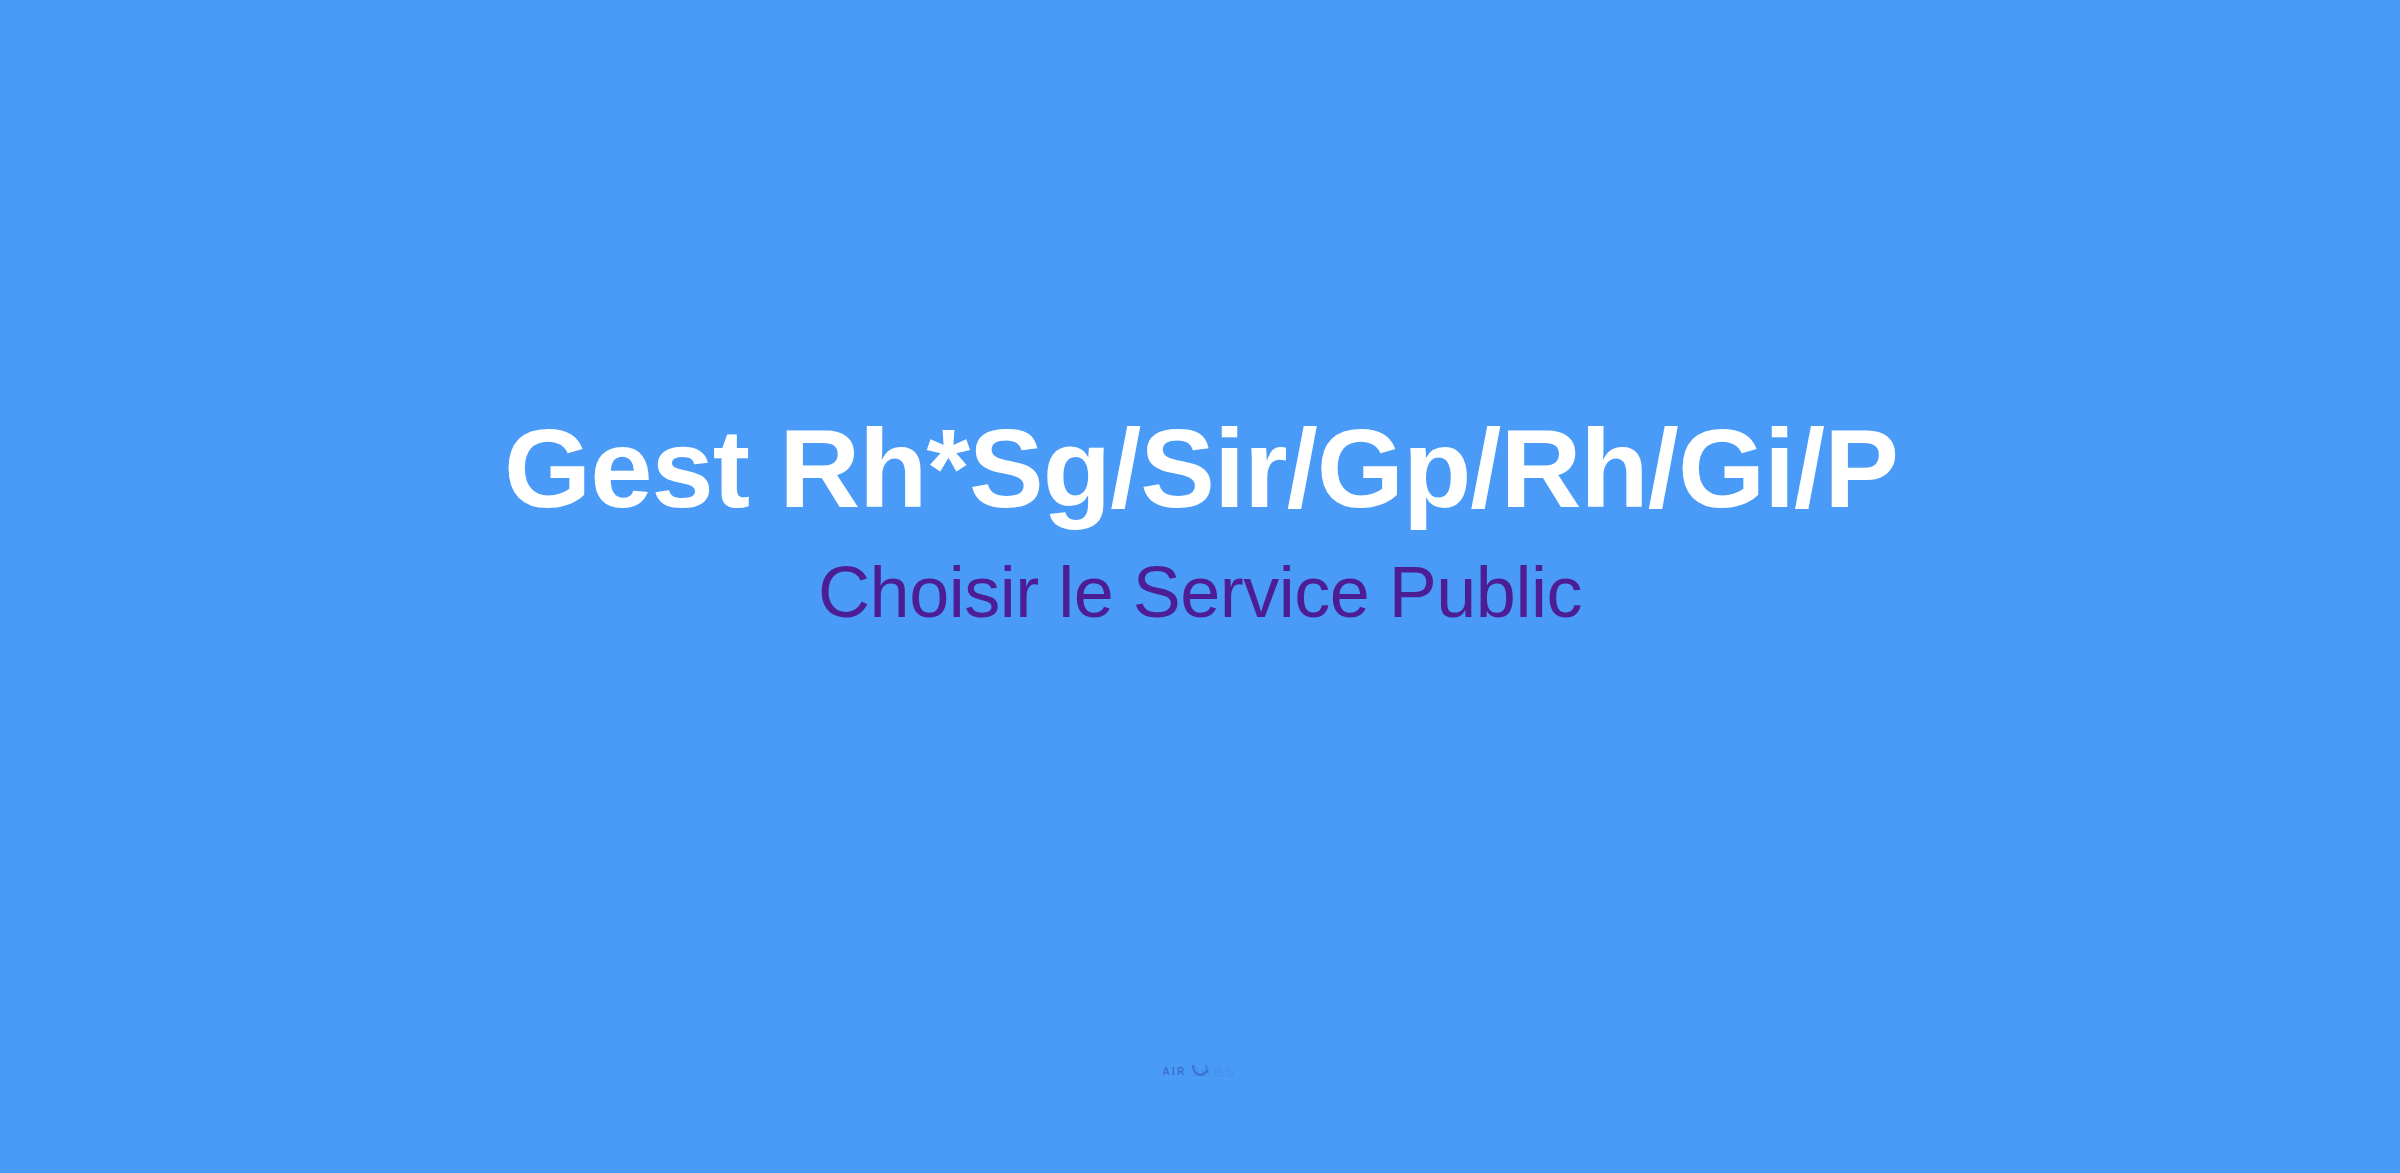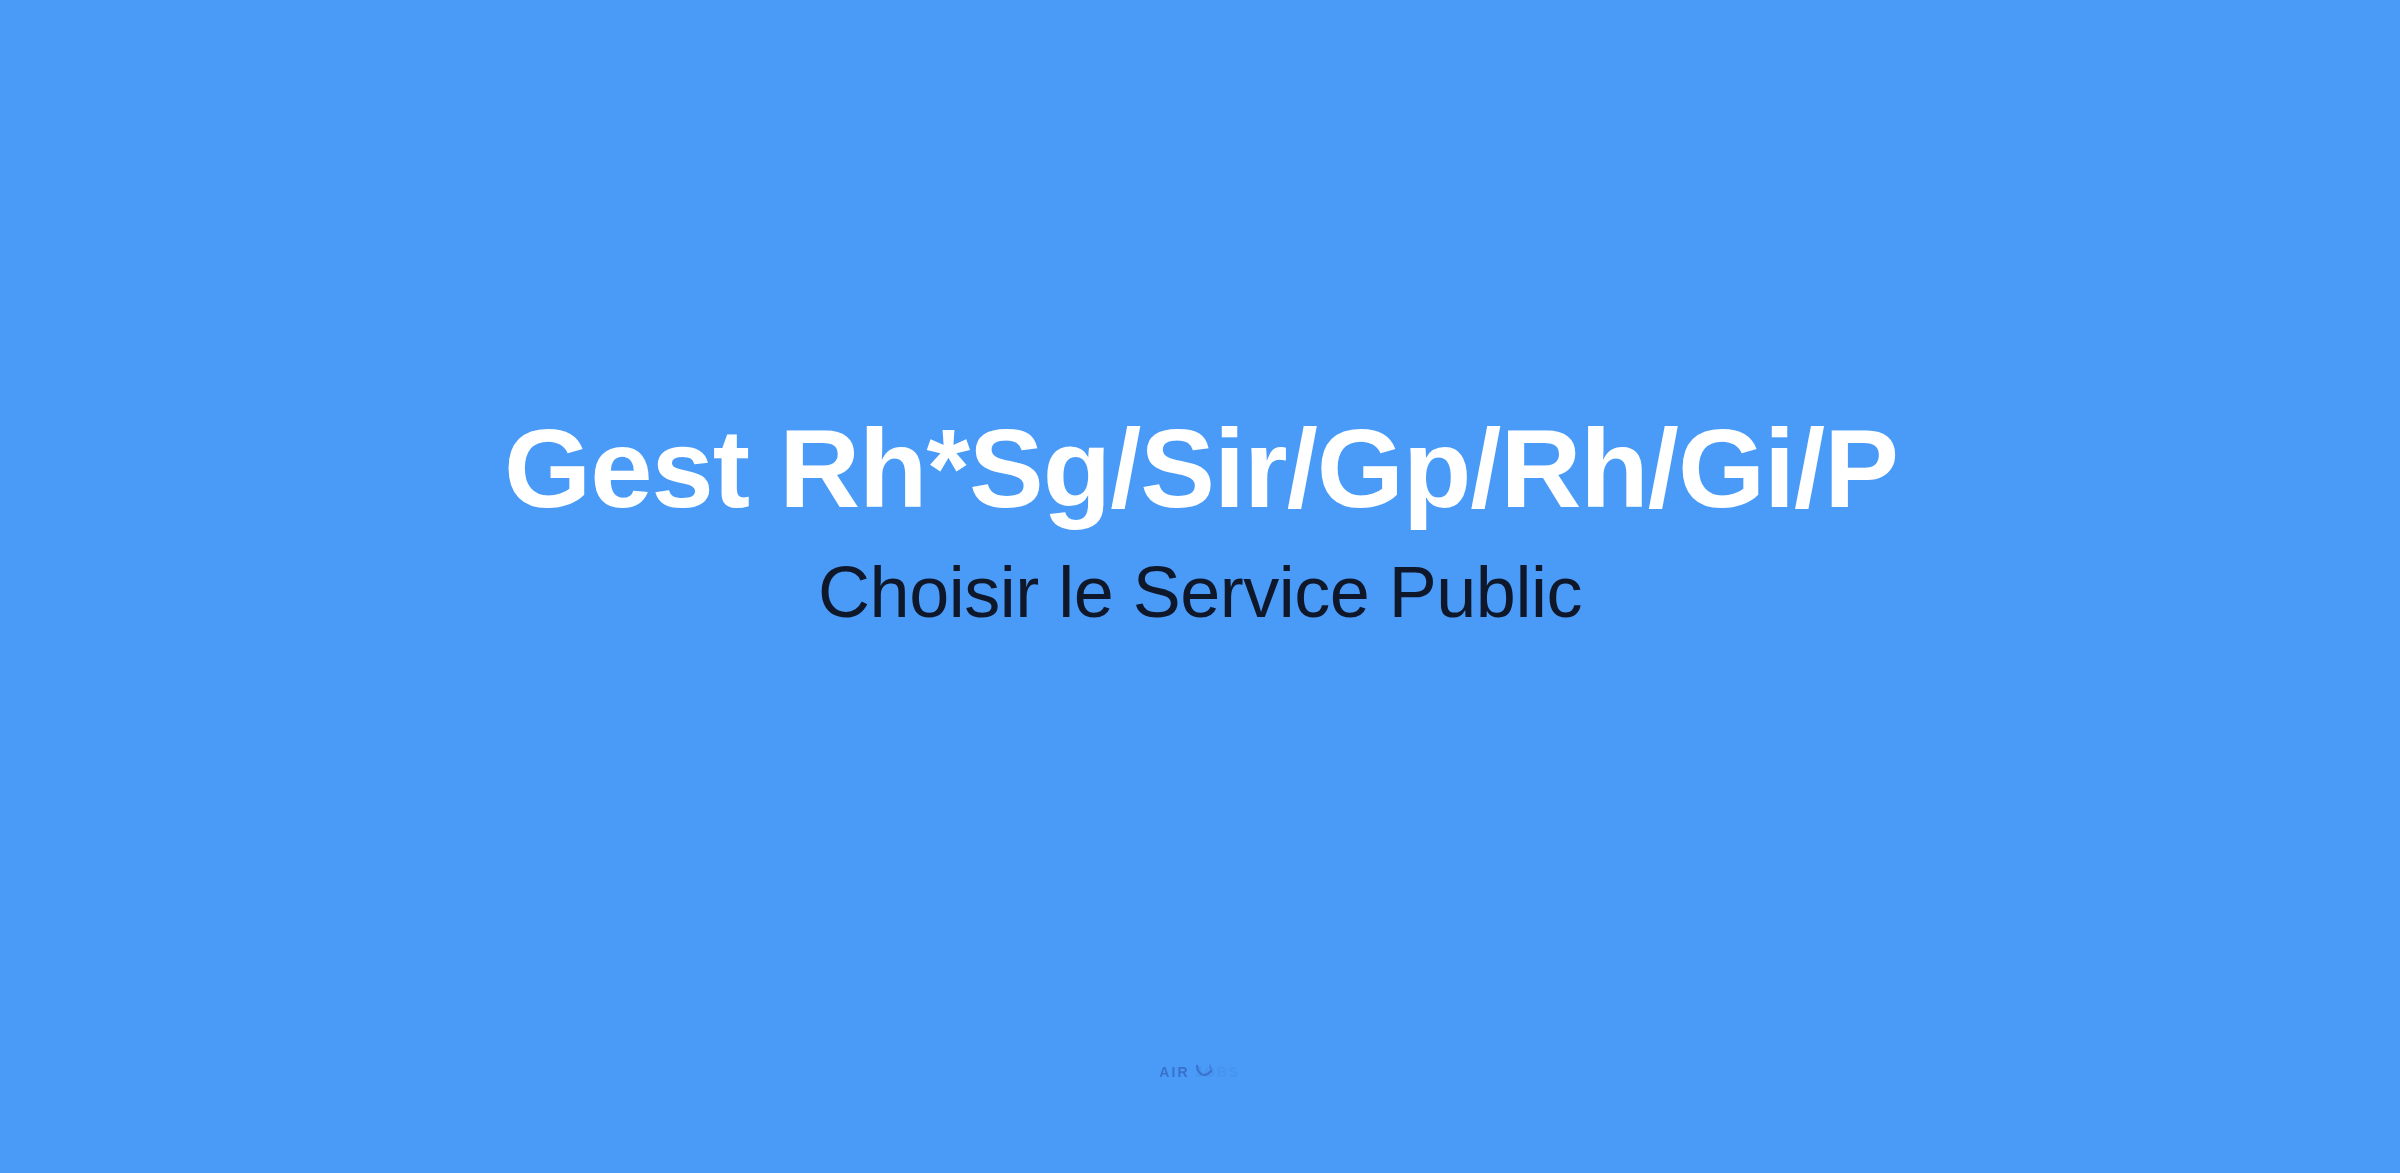--- a/index.html
+++ b/index.html
@@ -46,21 +46,21 @@
     width: 2400px;
   }
 
   #app-subtitle {
     margin: 0;
     padding: 0;
     font-family: "Liberation Sans", sans-serif;
     font-size: 72px;
     font-weight: 400;
     line-height: 1;
-    color: #0f172a;
+    color: #4c1d95;
     letter-spacing: -0.5px;
     white-space: nowrap;
     position: absolute;
     top: 556px;
     left: 0;
     width: 2400px;
   }
 
   
   #brand-watermark {
@@ -72,21 +72,21 @@
     display: flex;
     align-items: center;
     justify-content: center;
     gap: 5px;
     opacity: 0.55;
     pointer-events: auto;
   }
 
   #brand-watermark .wm-air {
     font-family: "Liberation Sans", sans-serif;
-    font-size: 14px;
+    font-size: 10px;
     font-weight: 700;
     letter-spacing: 2.2px;
     color: #2b4fa8;
     line-height: 1;
   }
 
   #brand-watermark .wm-mark {
     position: relative;
     display: inline-block;
     width: 46px;

